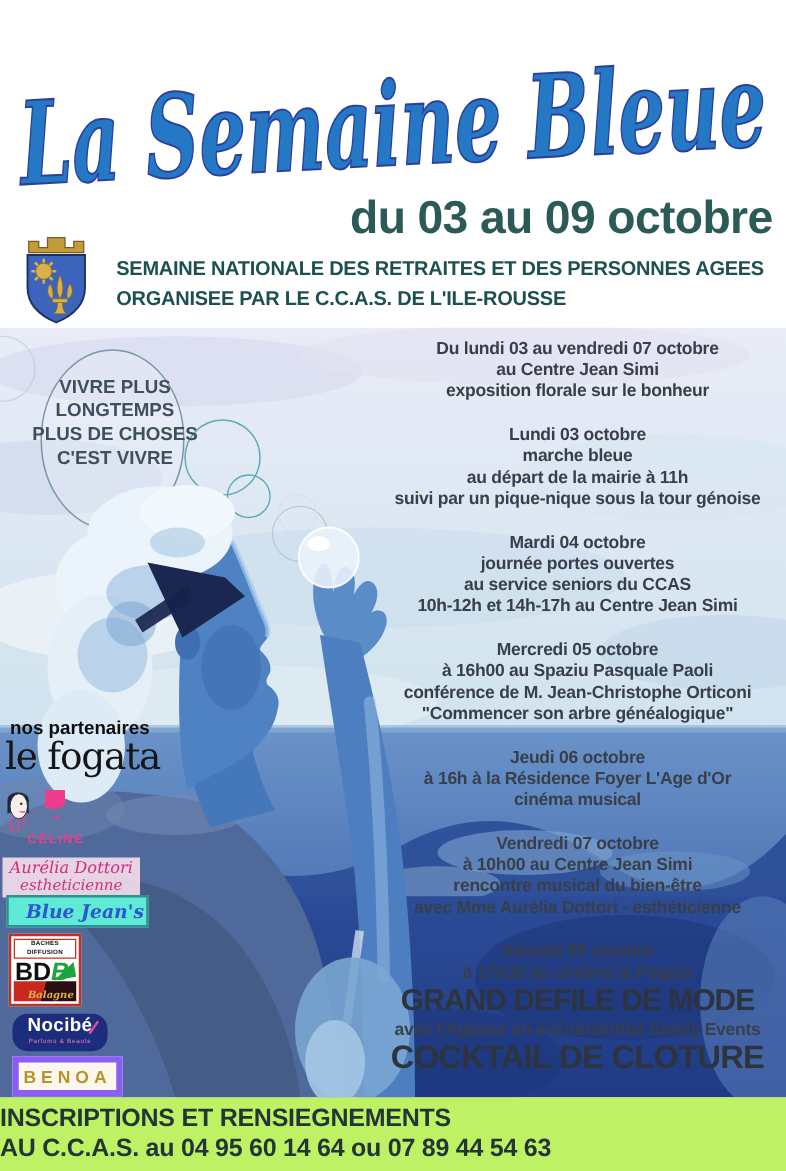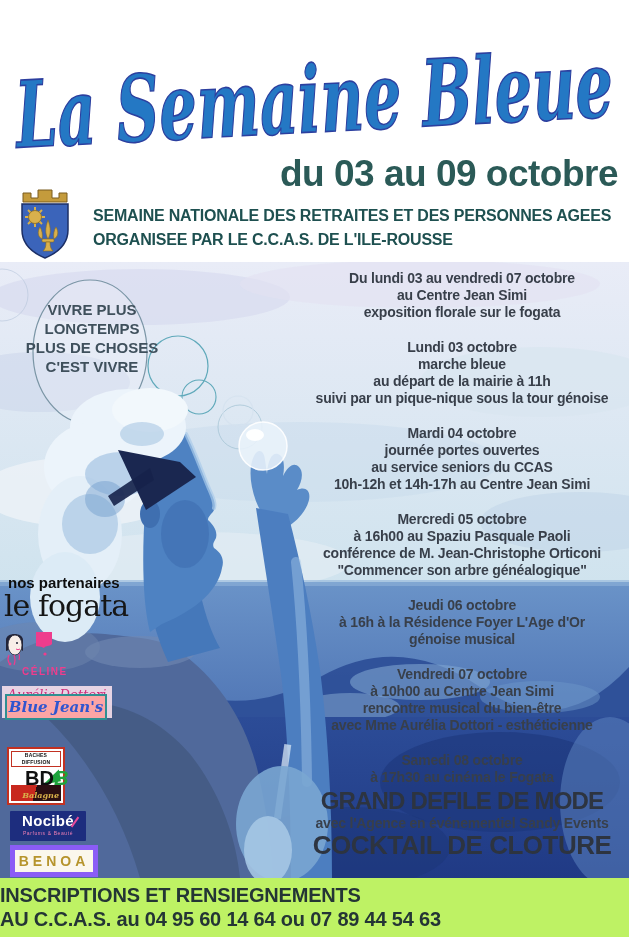--- a/index.html
+++ b/index.html
@@ -36,38 +36,38 @@
   .fogata{position:absolute;left:4px;top:326px;font-family:"DejaVu Serif",serif;
           font-size:30px;letter-spacing:-1px;color:#161616;}
   .celine{position:absolute;left:2px;top:368px;width:64px;height:54px;}
   .celine-name{position:absolute;left:20px;top:36px;font-size:10px;font-weight:bold;
                color:#ee3d8d;letter-spacing:1.5px;}
   .aurelia{position:absolute;left:2px;top:424px;width:110px;padding:2px 0 3px;
            background:rgba(250,226,238,0.88);text-align:center;
            font-family:"DejaVu Serif",serif;font-style:italic;font-weight:normal;color:#cf2f7d;}
   .aurelia .a1{font-size:13px;line-height:14px;}
   .aurelia .a2{font-size:12px;line-height:13px;}
-  .bluejeans{position:absolute;left:5px;top:432px;width:98px;height:22px;background:#fca5a5;
+  .bluejeans{position:absolute;left:5px;top:454px;width:98px;height:22px;background:#5eead4;
              border:2px solid #2f8f92;text-align:center;line-height:22px;
              font-family:"DejaVu Serif",serif;font-style:italic;font-weight:bold;
-             font-size:15px;color:#2f55cf;}
+             font-size:15px;color:#2f55cf;padding-left:12px;}
   .bdb{position:absolute;left:7px;top:485px;width:54px;height:54px;background:#ffffff;
        border:2px solid #c23122;}
   .bdb-header{margin:2px 2px 0;border:1px solid #c23122;font-size:5px;font-weight:bold;
               color:#111;text-align:center;line-height:7px;letter-spacing:0.2px;}
-  .bdb-name{padding-left:16px;font-size:20px;font-weight:800;line-height:22px;color:#101010;position:relative;z-index:2;}
+  .bdb-name{padding-left:3px;font-size:20px;font-weight:800;line-height:22px;color:#101010;position:relative;z-index:2;}
   .bdb-green{font-style:italic;color:#1ea33c;}
   .bdb-tri{position:absolute;right:3px;top:22px;width:0;height:0;
            border-left:18px solid transparent;border-bottom:12px solid #1ea33c;transform:rotate(-10deg);}
   .bdb-wedge{position:absolute;left:2px;right:2px;bottom:2px;height:16px;
              background:linear-gradient(105deg,#c8281e 48%,#2a0f12 48%);}
   .bdb-region{position:absolute;right:4px;bottom:3px;z-index:3;font-family:"DejaVu Serif",serif;
               font-style:italic;font-weight:bold;font-size:8px;color:#d9b24a;}
   .nocibe{position:absolute;left:10px;top:549px;width:76px;height:30px;background:#1d2d7e;
-          border-radius:1px;text-align:center;}
+          border-radius:12px;text-align:center;}
   .nocibe-name{font-size:15px;font-weight:bold;color:#ffffff;line-height:19px;letter-spacing:0.3px;}
   .nocibe-tag{font-size:5px;color:#ef7fb5;letter-spacing:0.6px;line-height:6px;}
   .nocibe-swoosh{position:absolute;right:5px;top:10px;width:12px;height:2px;background:#e84a9b;
                  transform:rotate(-55deg);}
   .benoa{position:absolute;left:10px;top:583px;width:78px;height:22px;background:#fbf7ec;
          border:5px solid #8b5cf6;text-align:center;line-height:22px;font-size:14px;
          font-weight:bold;color:#b6942d;letter-spacing:4px;}
 
   
   .footer{position:absolute;left:0;top:878px;width:629px;height:59px;background:#bef264;
@@ -203,21 +203,21 @@
       <div>VIVRE PLUS</div>
       <div>LONGTEMPS</div>
       <div>PLUS DE CHOSES</div>
       <div>C'EST VIVRE</div>
     </div>
 
     <div class="schedule">
       <div class="event">
         <div class="sline">Du lundi 03 au vendredi 07 octobre</div>
         <div class="sline">au Centre Jean Simi</div>
-        <div class="sline">exposition florale sur le fogata</div>
+        <div class="sline">exposition florale sur le bonheur</div>
       </div>
       <div class="event">
         <div class="sline">Lundi 03 octobre</div>
         <div class="sline">marche bleue</div>
         <div class="sline">au départ de la mairie à 11h</div>
         <div class="sline">suivi par un pique-nique sous la tour génoise</div>
       </div>
       <div class="event">
         <div class="sline">Mardi 04 octobre</div>
         <div class="sline">journée portes ouvertes</div>
@@ -226,21 +226,21 @@
       </div>
       <div class="event">
         <div class="sline">Mercredi 05 octobre</div>
         <div class="sline">à 16h00 au Spaziu Pasquale Paoli</div>
         <div class="sline">conférence de M. Jean-Christophe Orticoni</div>
         <div class="sline">"Commencer son arbre généalogique"</div>
       </div>
       <div class="event">
         <div class="sline">Jeudi 06 octobre</div>
         <div class="sline">à 16h à la Résidence Foyer L'Age d'Or</div>
-        <div class="sline">génoise musical</div>
+        <div class="sline">cinéma musical</div>
       </div>
       <div class="event">
         <div class="sline">Vendredi 07 octobre</div>
         <div class="sline">à 10h00 au Centre Jean Simi</div>
         <div class="sline">rencontre musical du bien-être</div>
         <div class="sline">avec Mme Aurélia Dottori - esthéticienne</div>
       </div>
       <div class="event">
         <div class="sline">Samedi 08 octobre</div>
         <div class="sline">à 17h30 au cinéma le Fogata</div>

